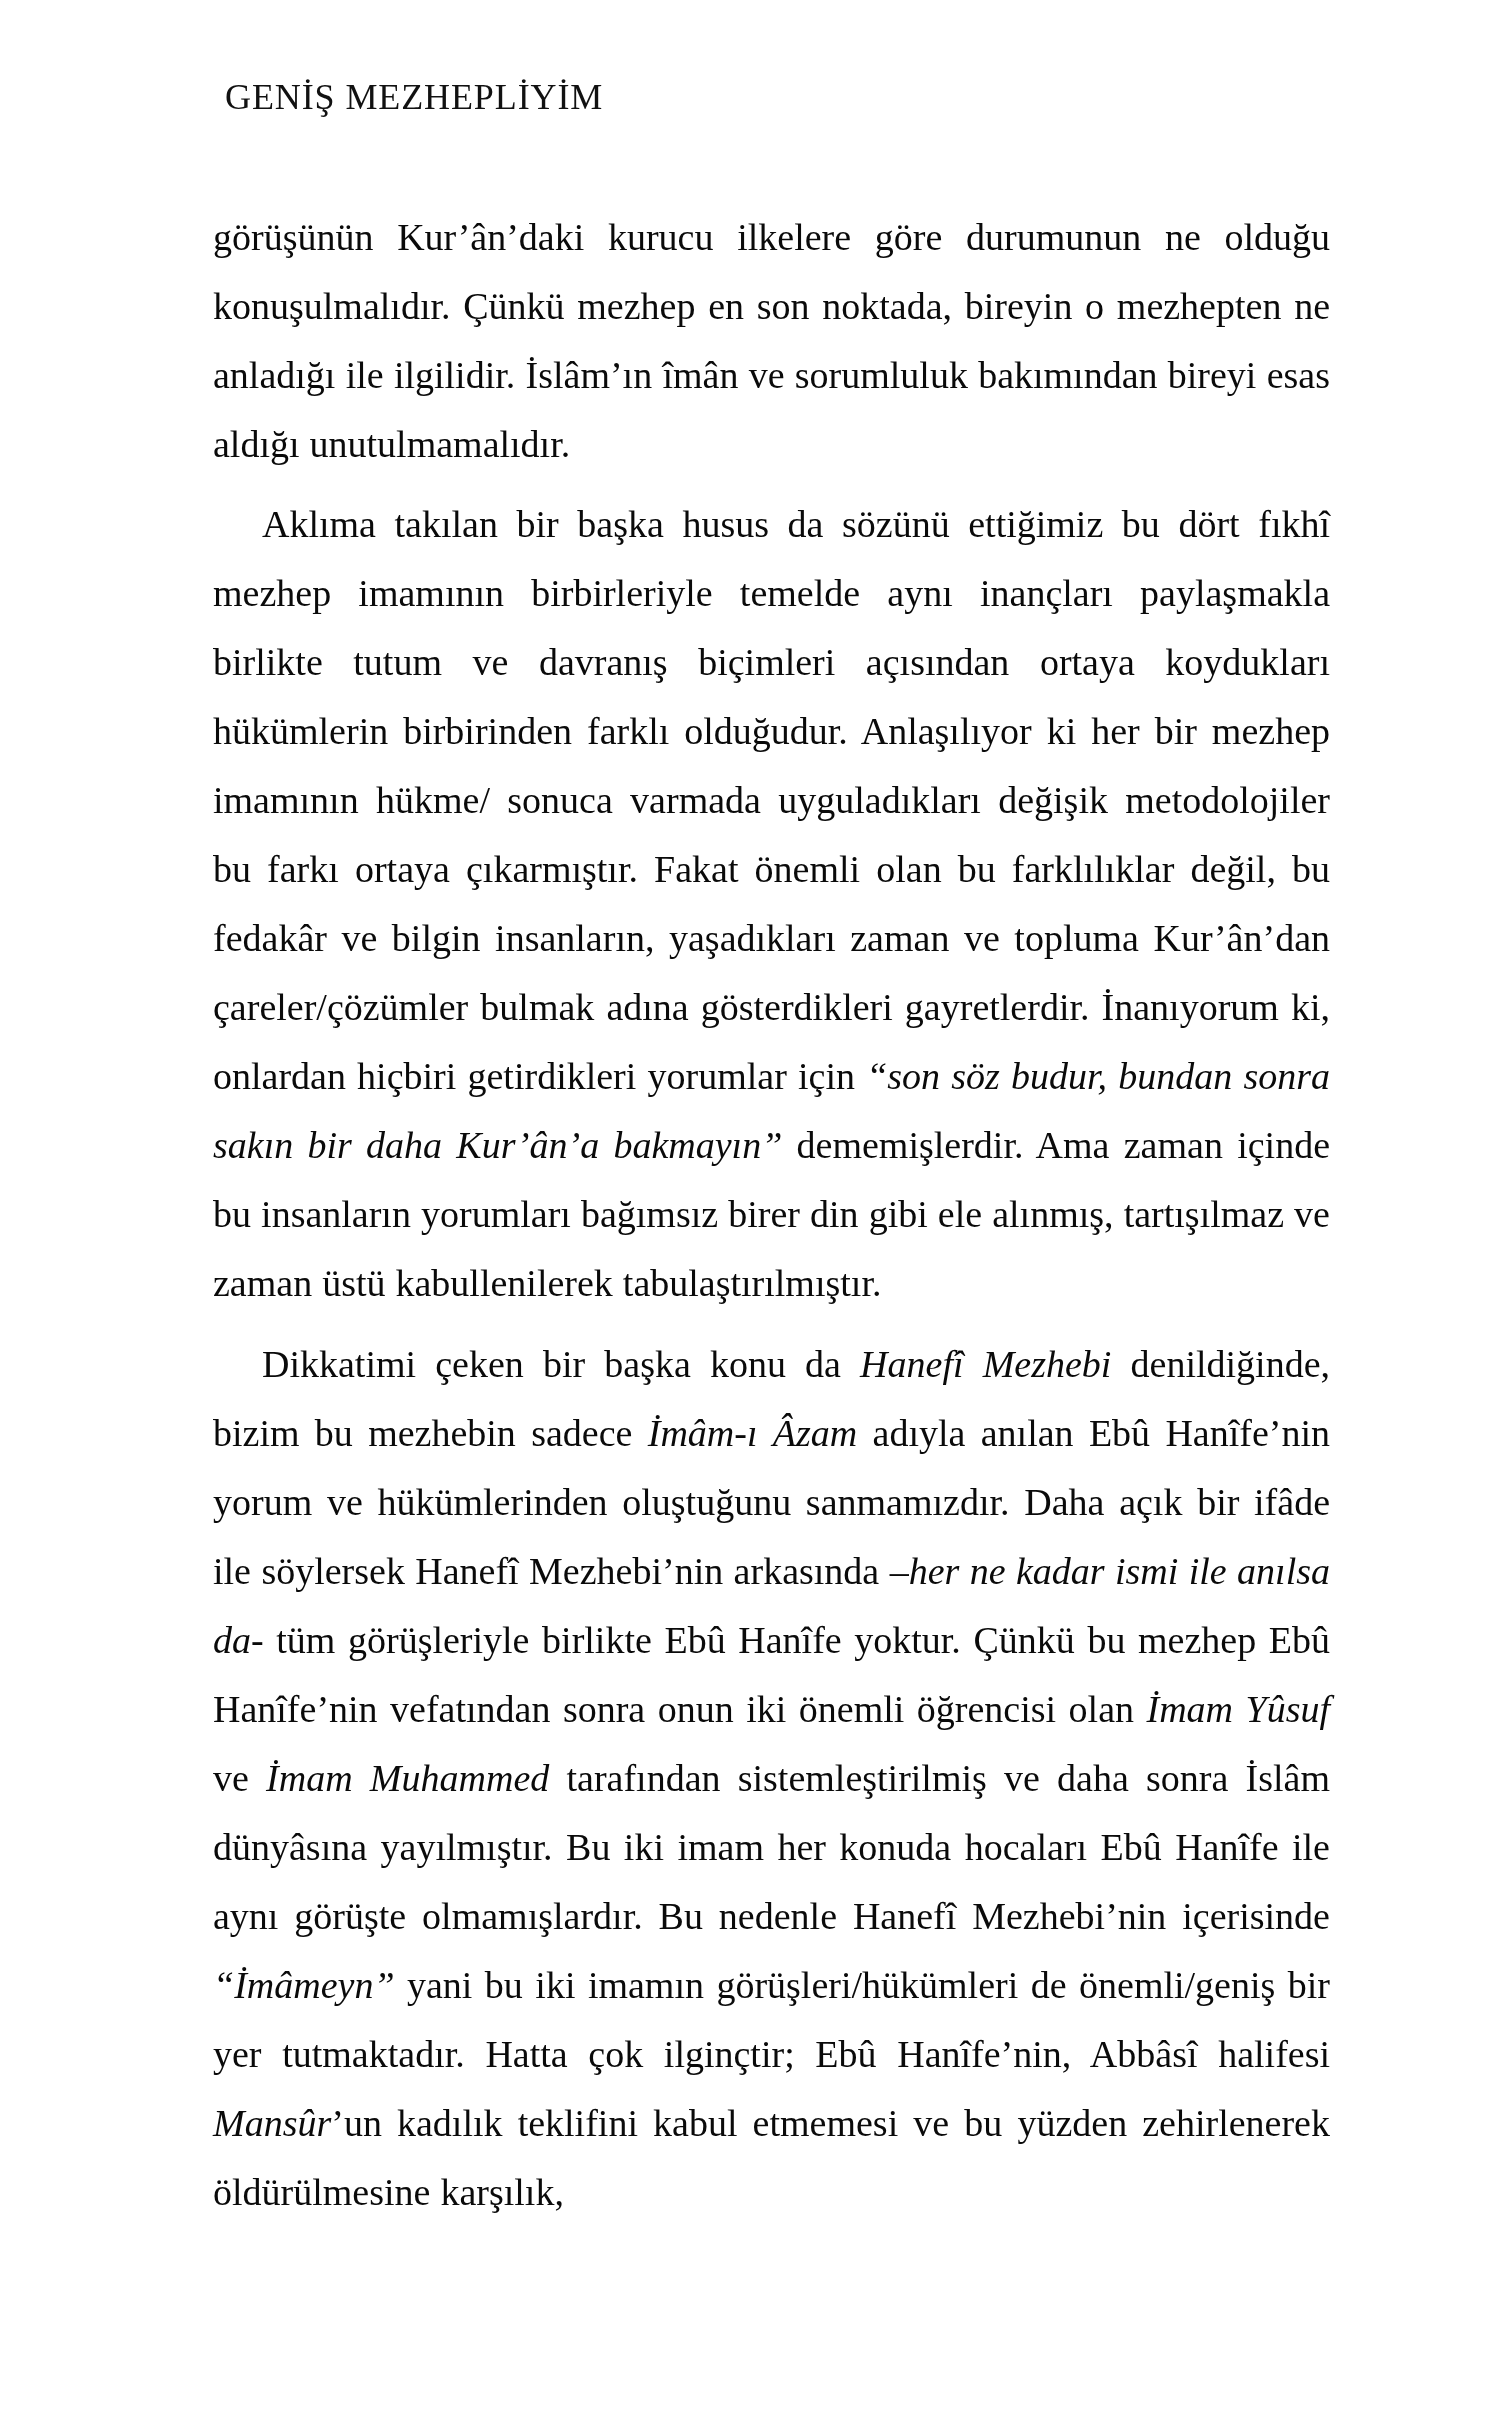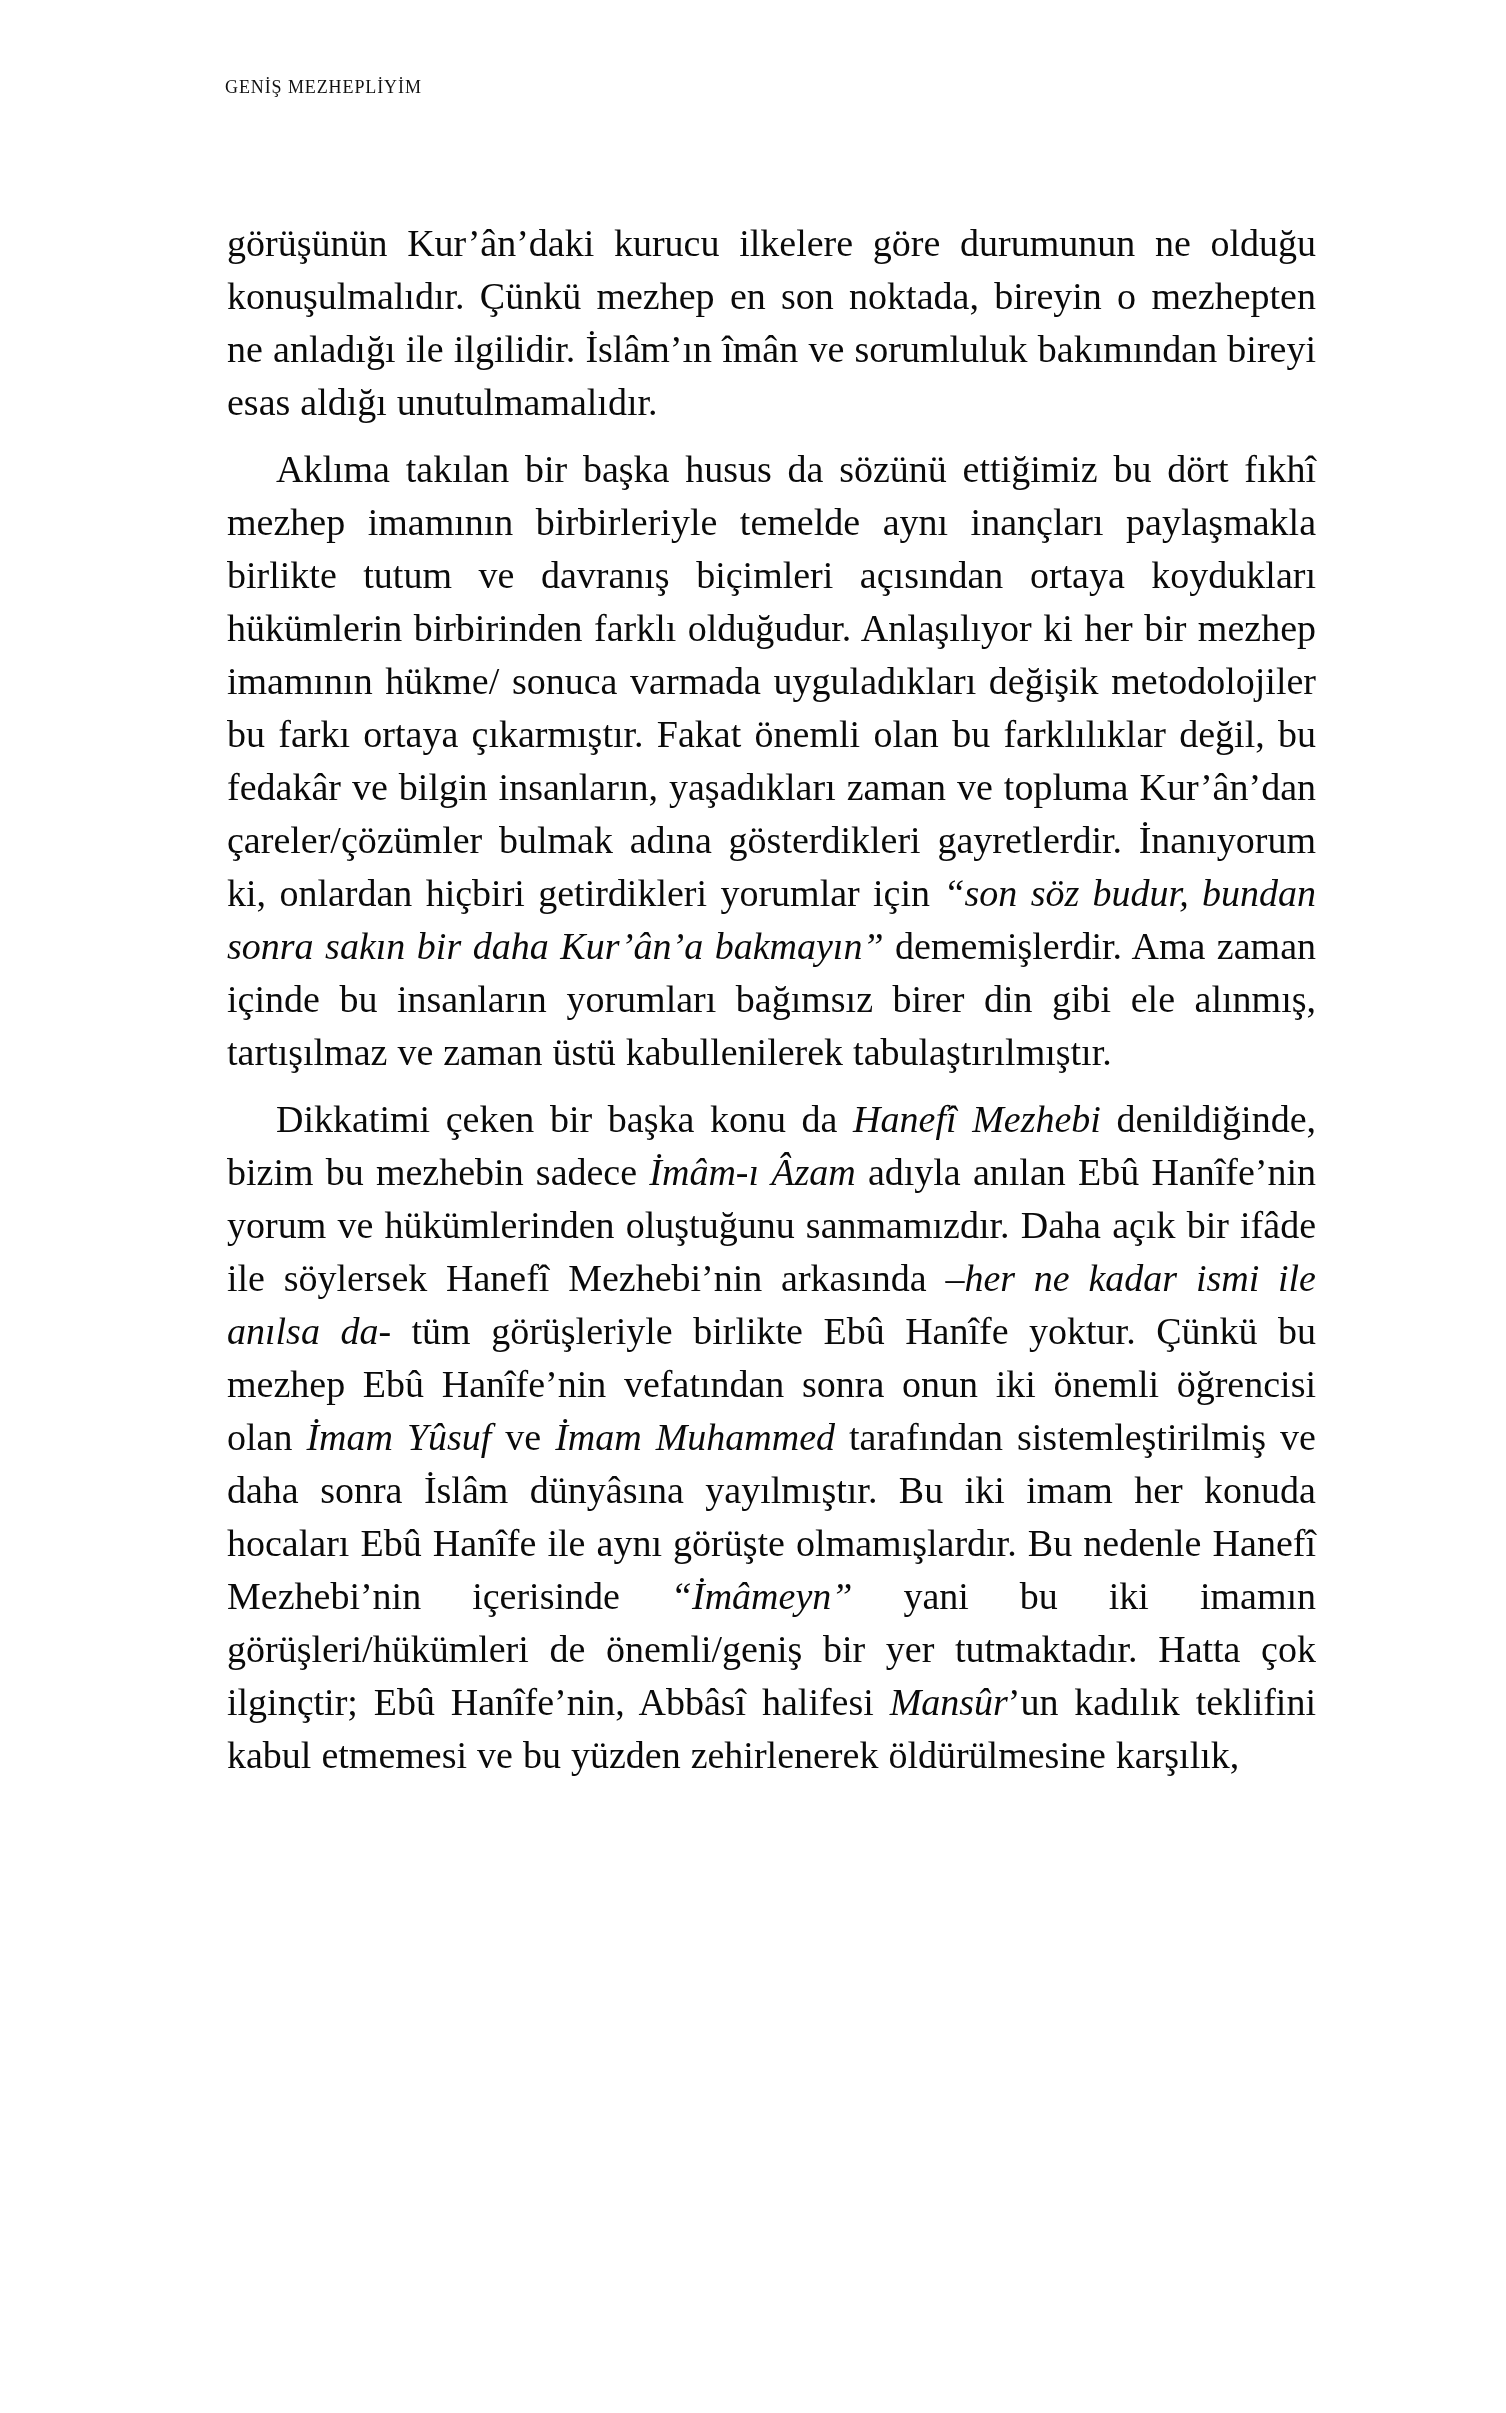--- a/index.html
+++ b/index.html
@@ -17,41 +17,41 @@
   .page {
     position: relative;
     width: 1507px;
     height: 2413px;
     background: #ffffff;
   }
   .running-header {
     position: absolute;
     top: 78px;
     left: 225px;
-    font-size: 18px;
+    font-size: 36px;
     line-height: 1.1;
     letter-spacing: 0.9px;
     font-variant: small-caps;
     font-family: "Liberation Serif", "DejaVu Serif", serif;
     color: #111111;
     white-space: nowrap;
   }
   .textblock {
     position: absolute;
     top: 203px;
     left: 213px;
     width: 1117px;
   }
   p.body-par {
-    margin: 14px;
+    margin: 0;
     padding: 0;
     text-align: justify;
     text-justify: inter-word;
     font-size: 38px;
-    line-height: 53px;
+    line-height: 69px;
     color: #0a0a0a;
     hyphens: none;
     -webkit-hyphens: none;
     word-spacing: 0.5px;
   }
   p.indent {
     text-indent: 49px;
     font-family: Liberation Serif, serif;
   }
   p.gap-before {

